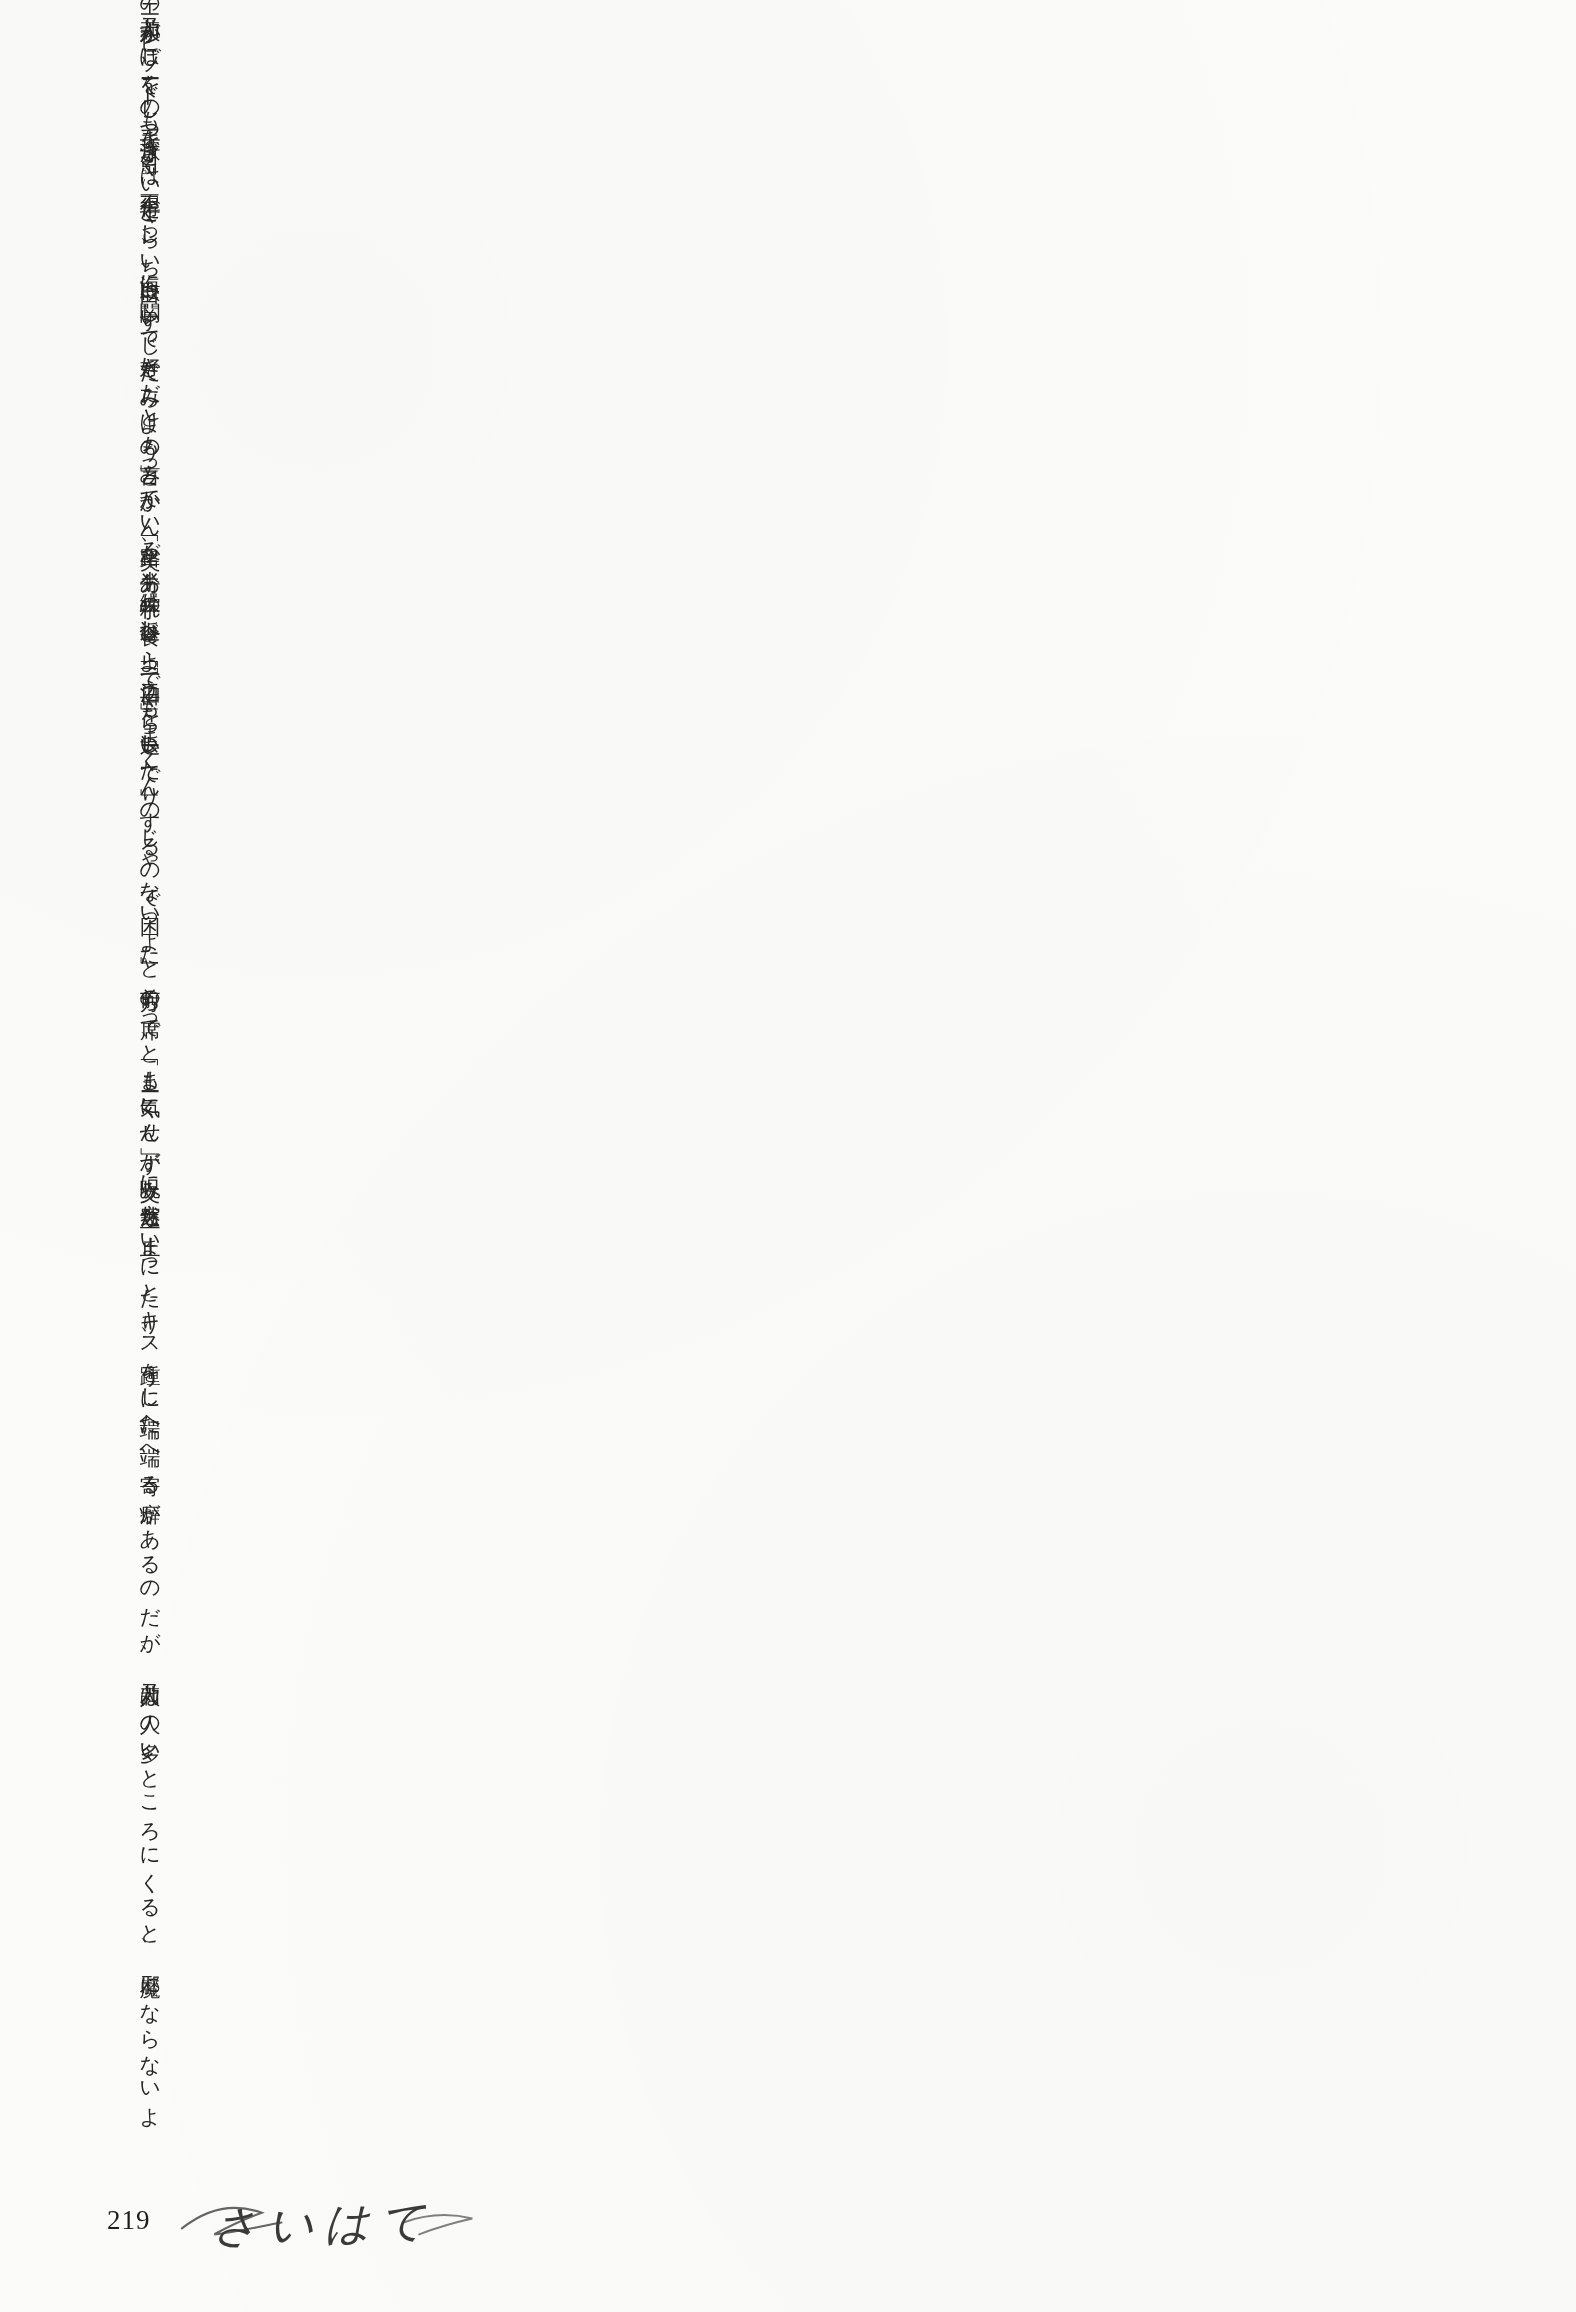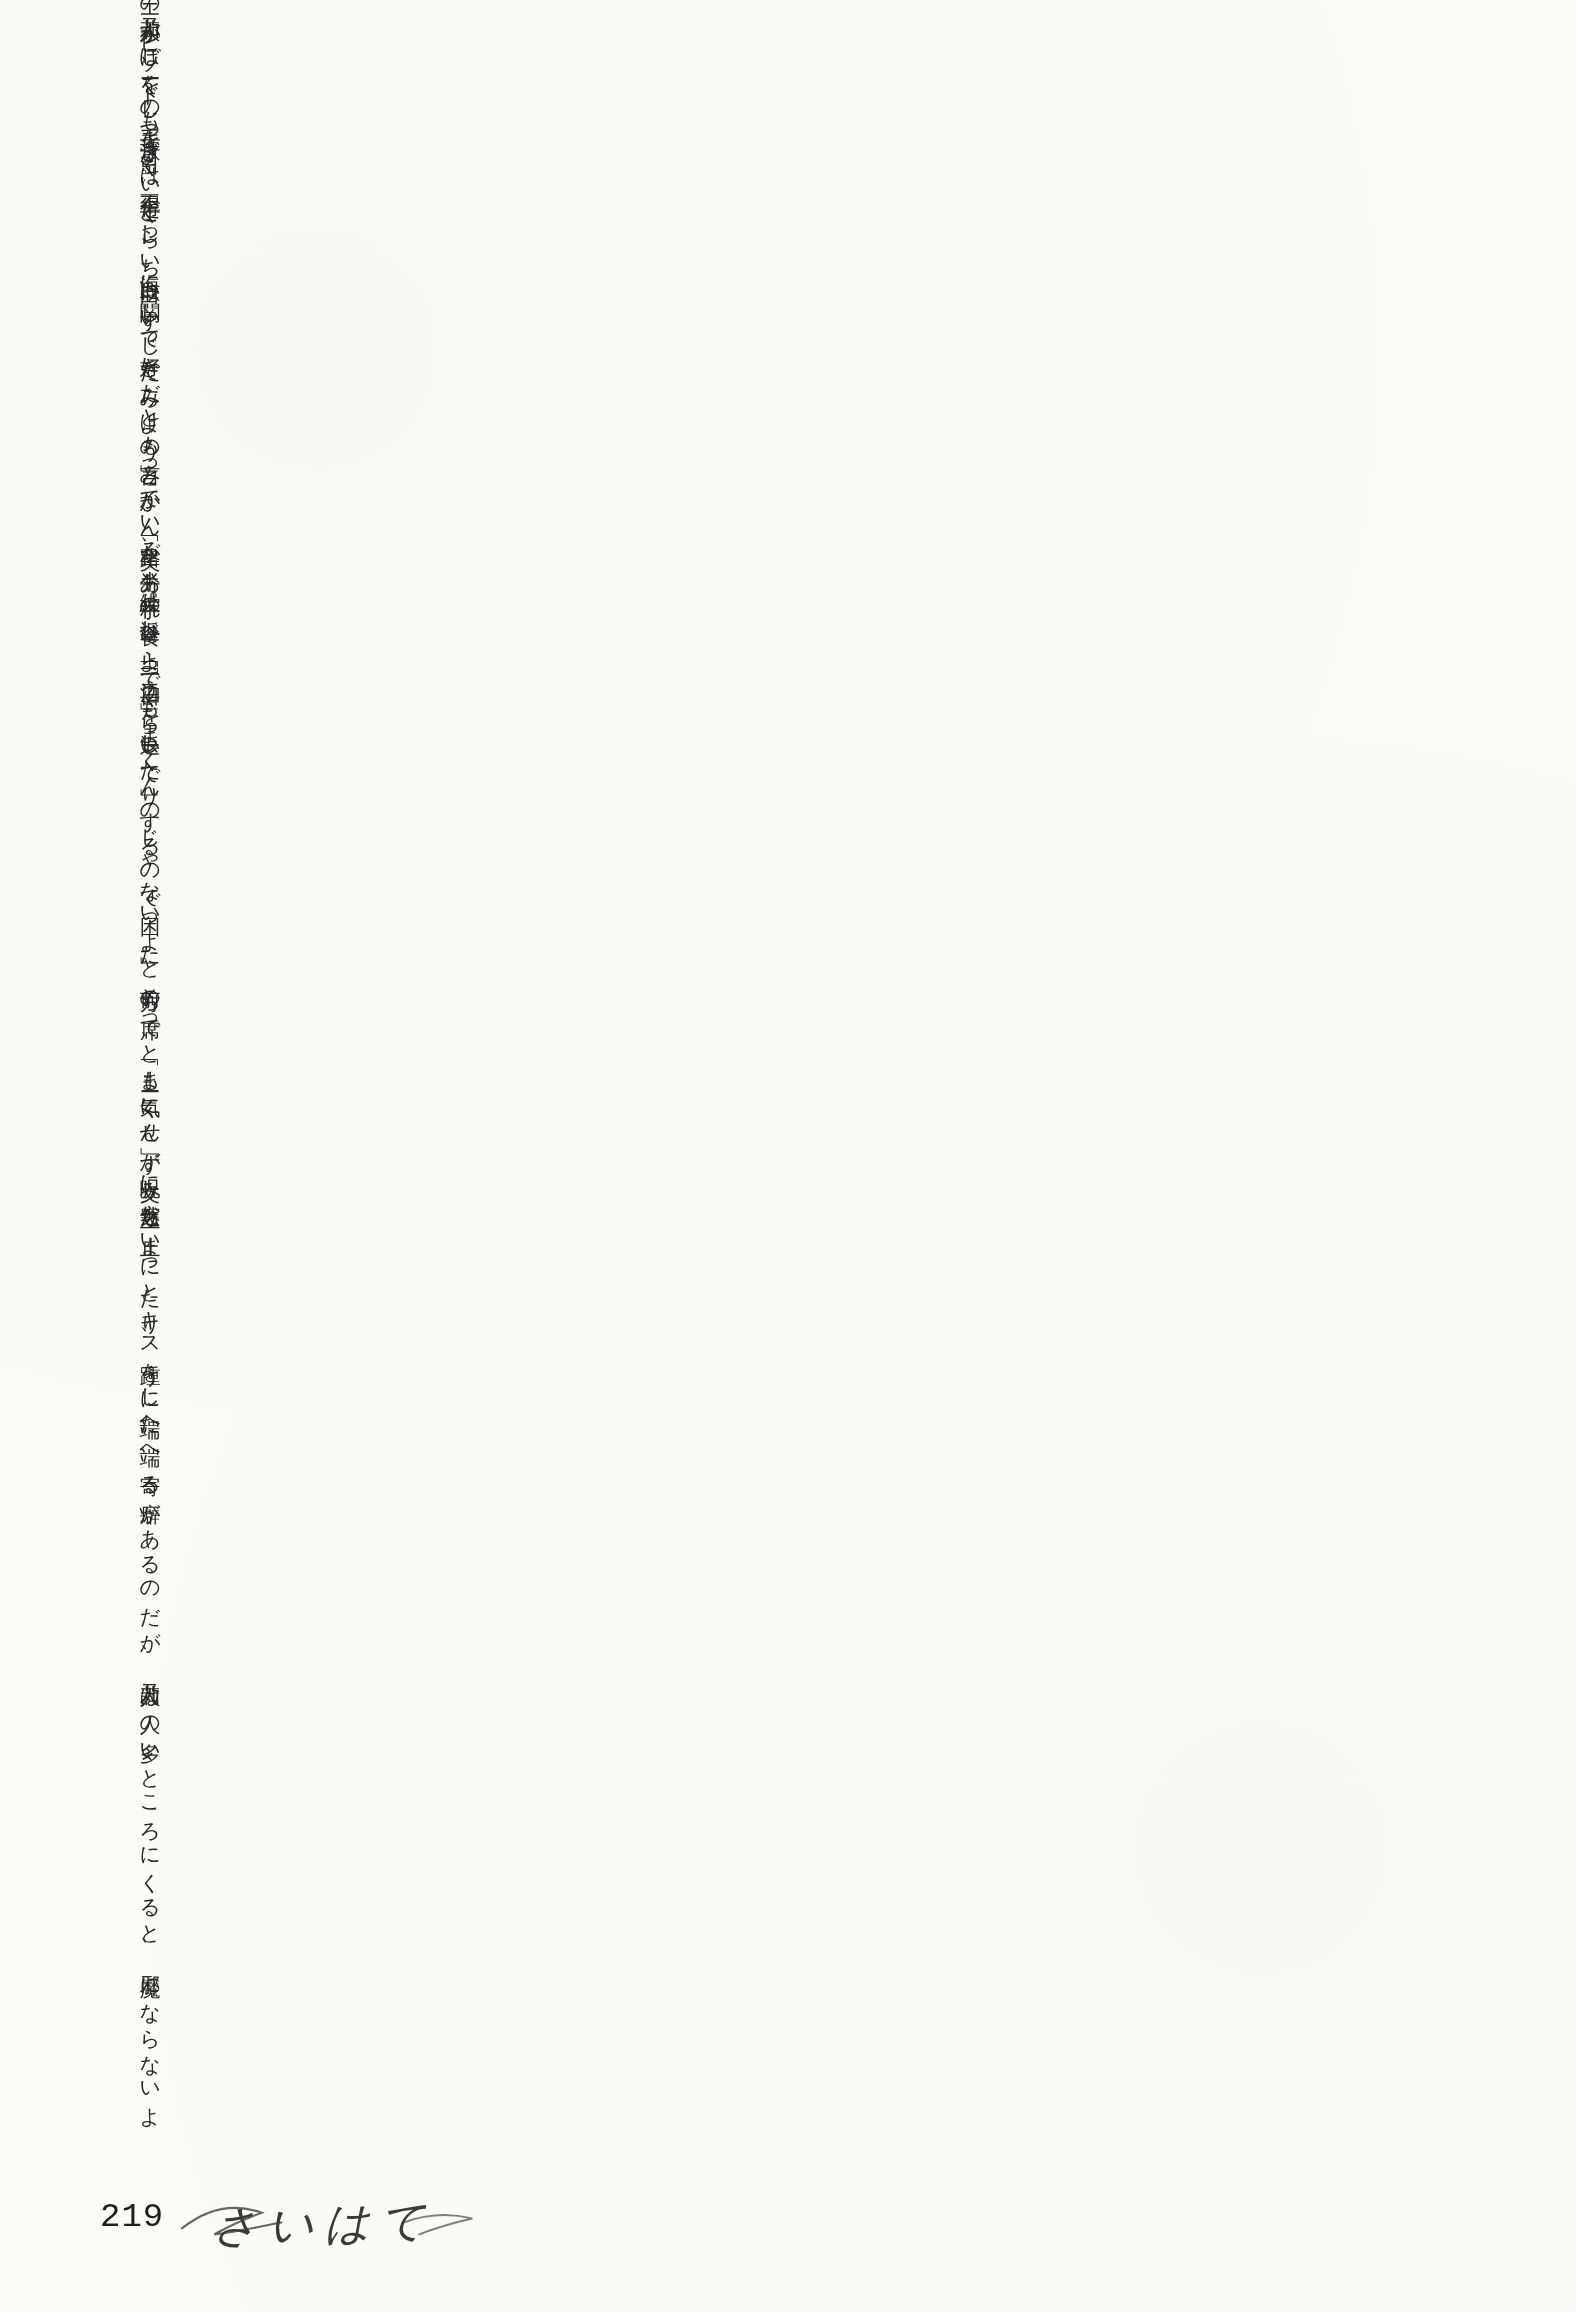--- a/index.html
+++ b/index.html
@@ -57,26 +57,26 @@
     margin-left: 11.3px;
     color: #262626;
     white-space: nowrap;
     height: 100%;
     font-family: "DejaVu Serif", "Liberation Serif", serif;
   }
 
   
   .page-number {
     position: absolute;
-    left: 100px;
+    left: 107px;
     bottom: 77px;
-    font-size: 34px;
+    font-size: 27px;
     letter-spacing: 1px;
     color: #1d1d1d;
-    font-family: Liberation Mono, monospace;
+    font-family: Liberation Serif, serif;
   }
 
   
   .brush-title {
     position: absolute;
     left: 212px;
     bottom: 59px;
     font-size: 45px;
     letter-spacing: 9.9px;
     color: #3a3a3a;

